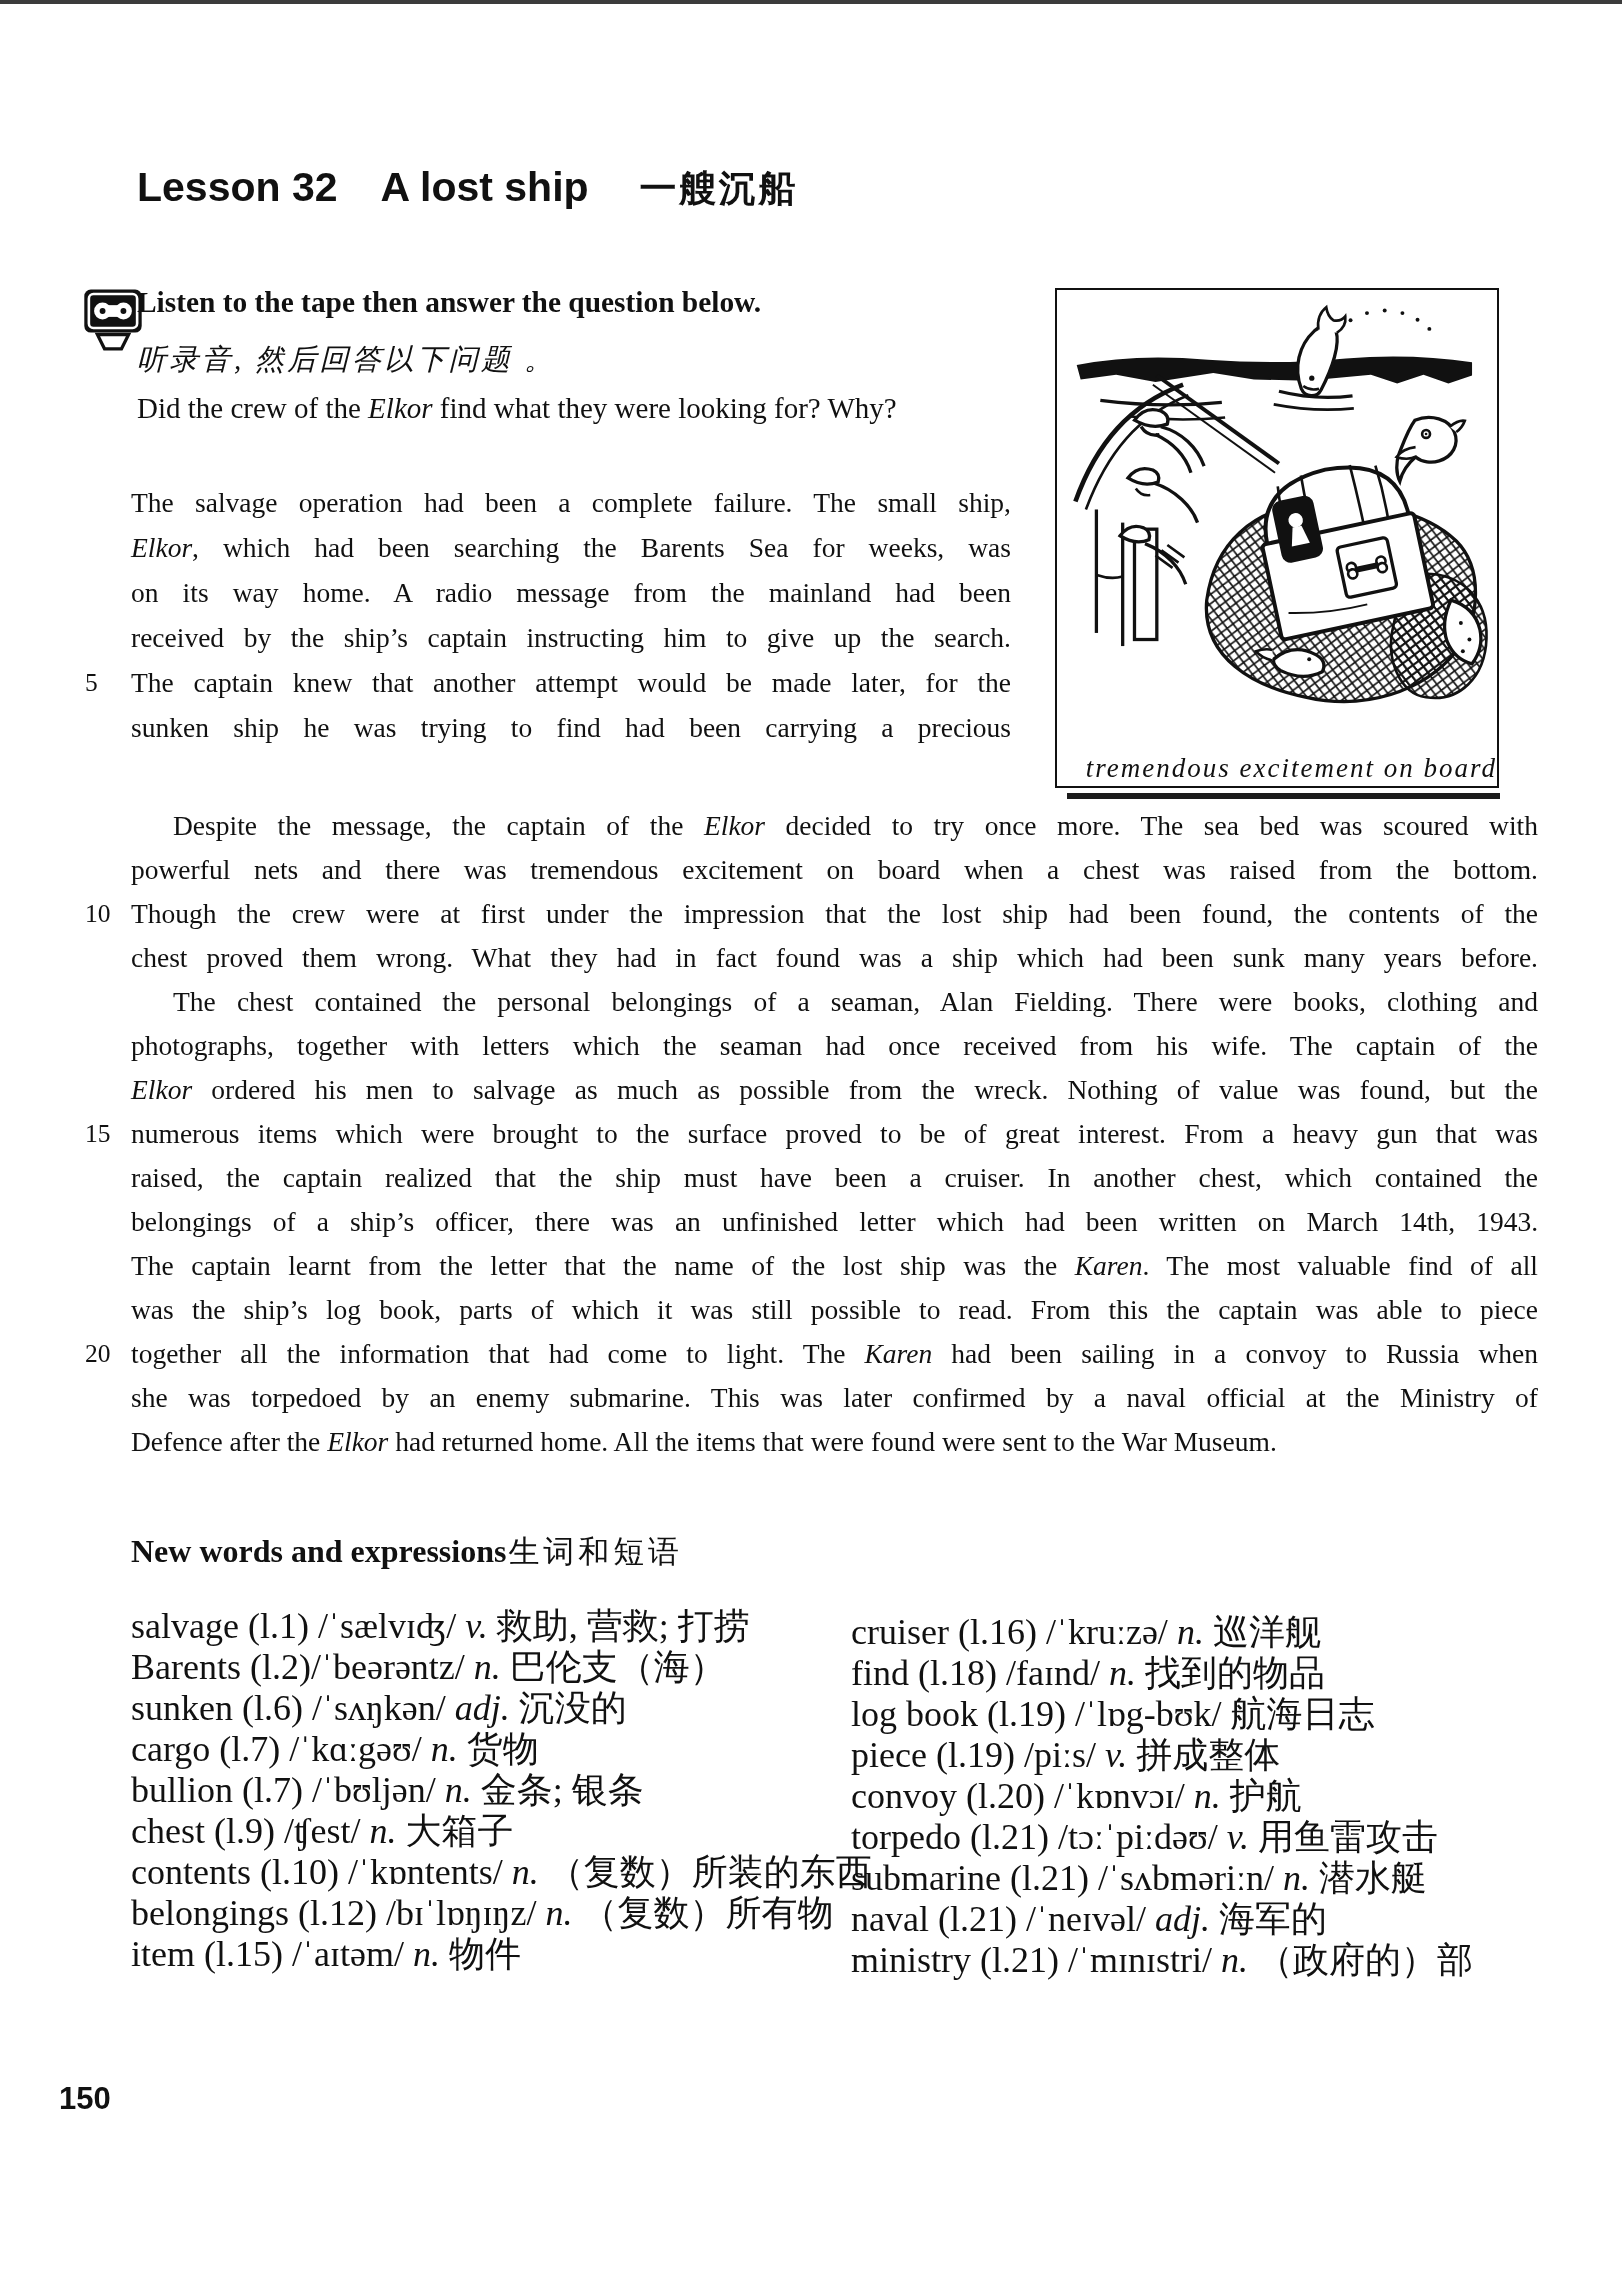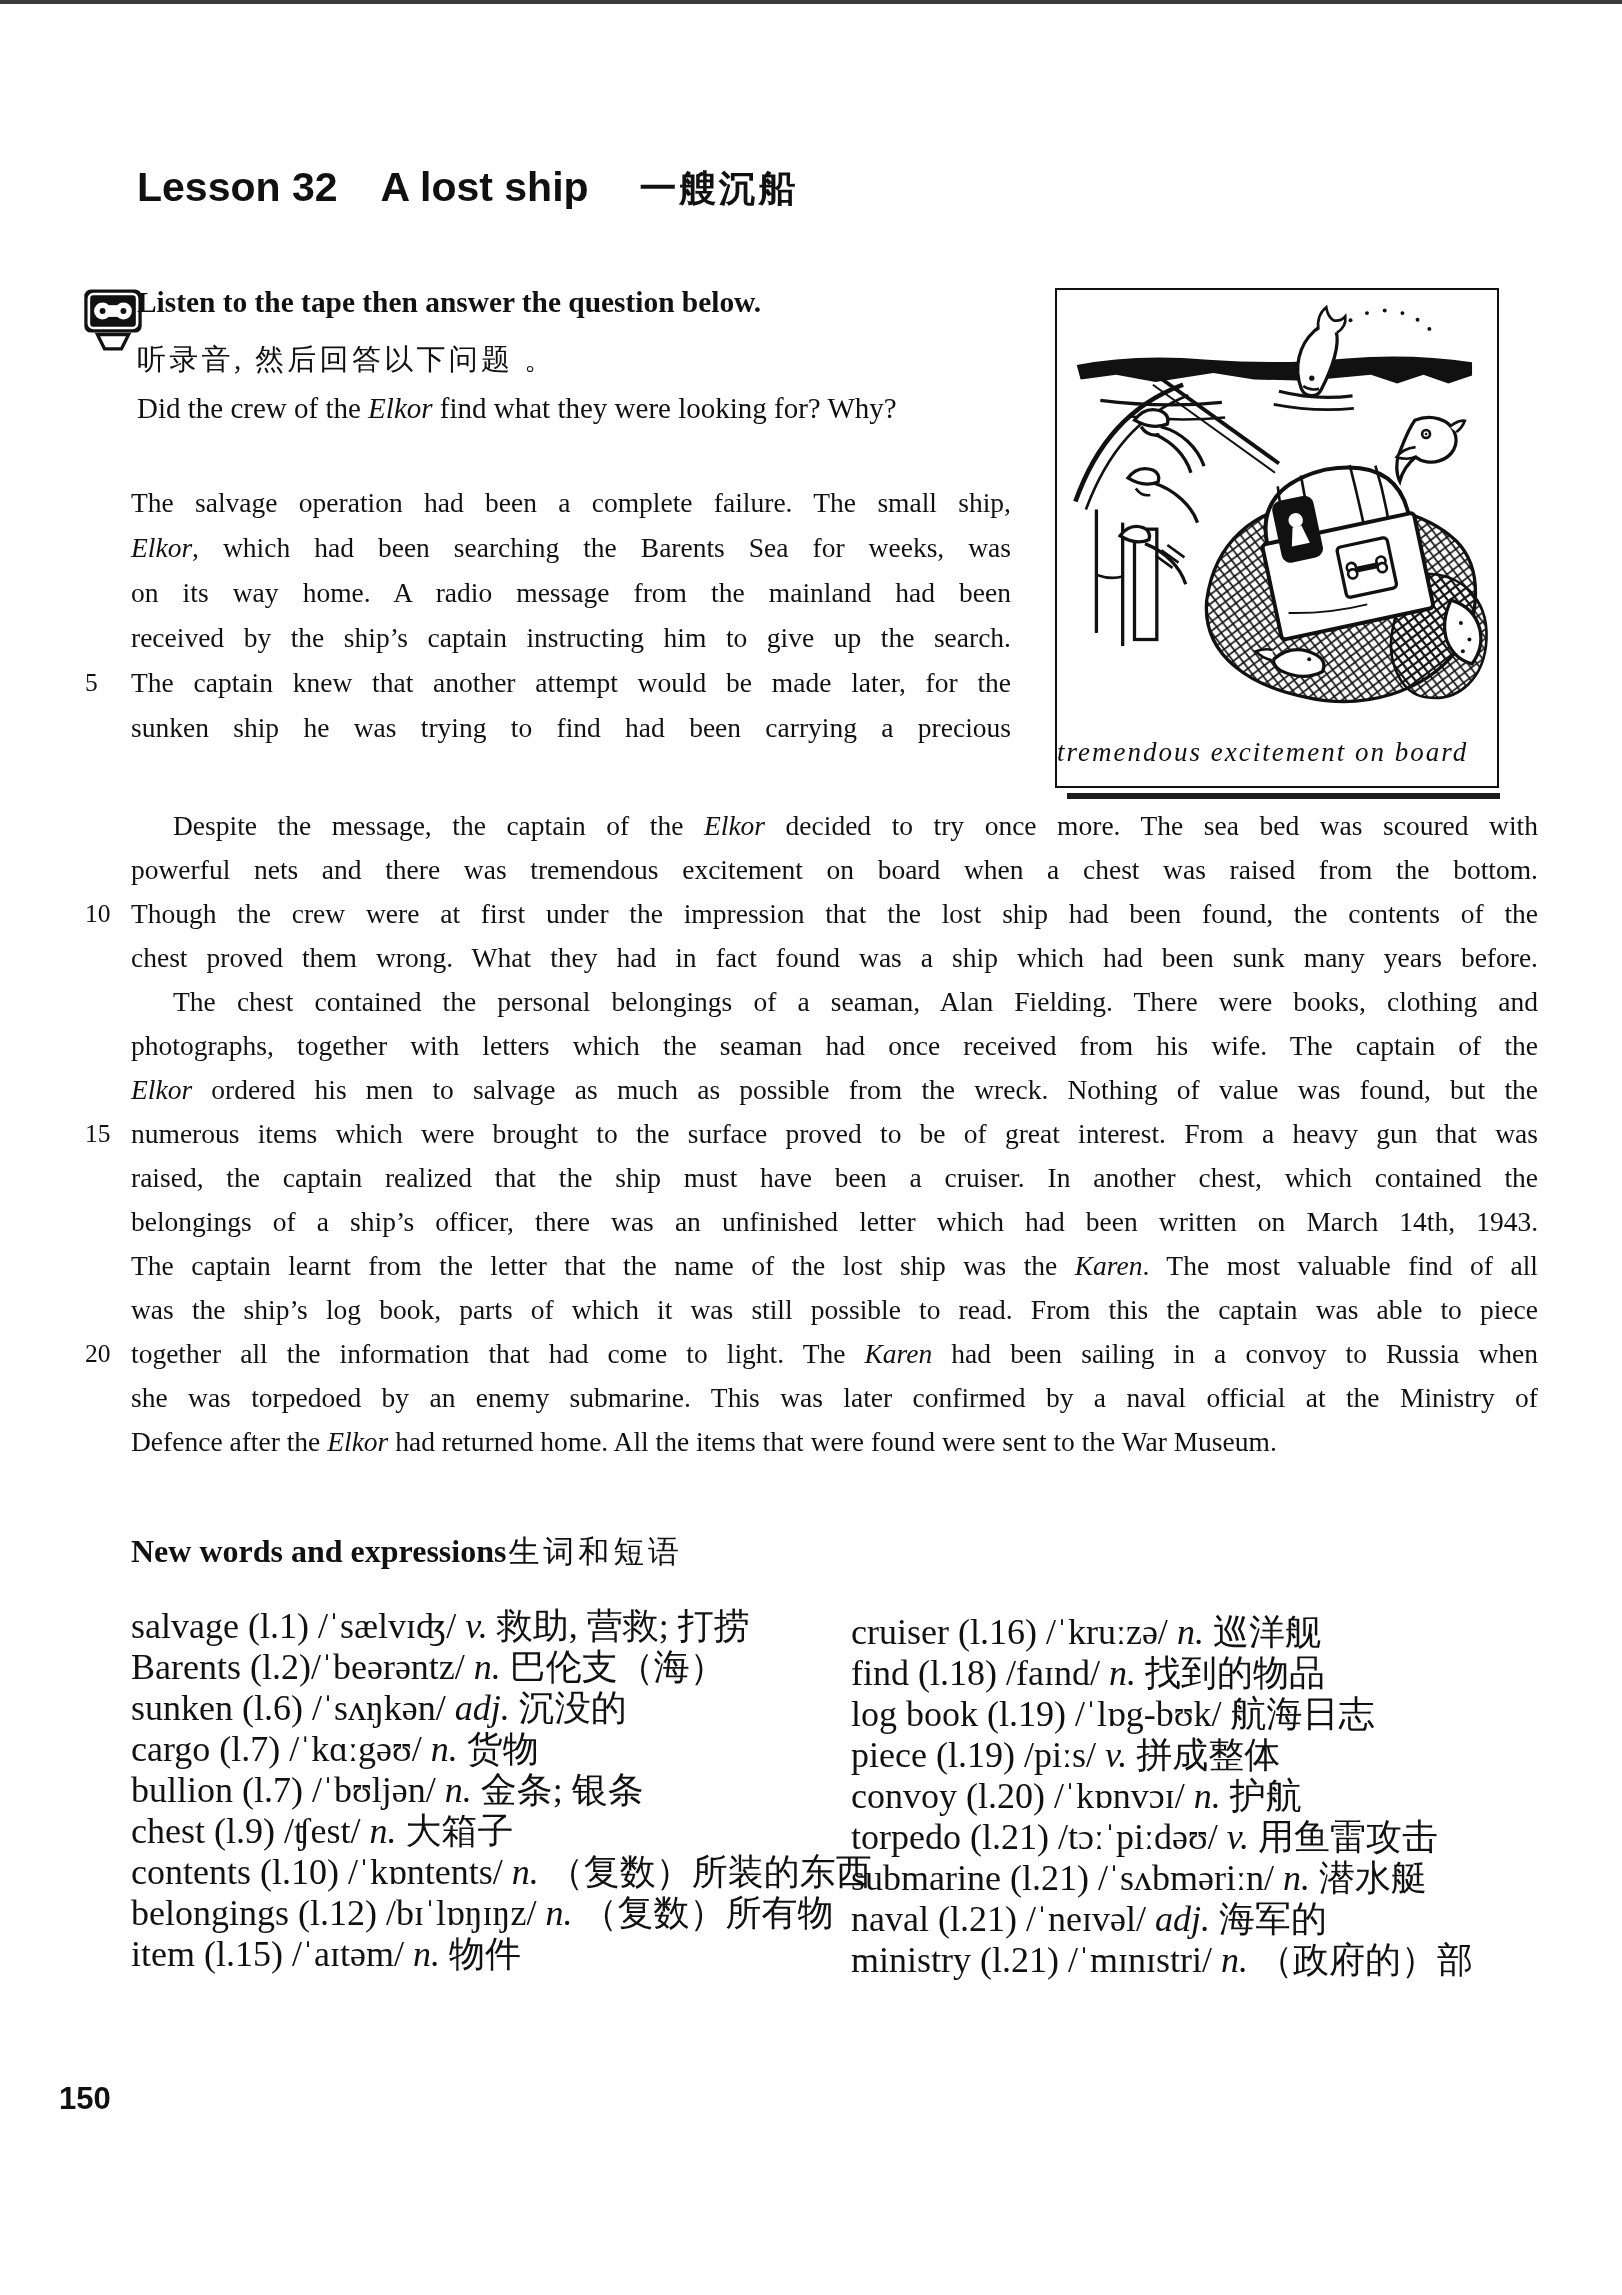--- a/index.html
+++ b/index.html
@@ -17,27 +17,27 @@
   .title { left:137px; top:164px; font-family:"Liberation Sans","DejaVu Sans",sans-serif; font-weight:bold; white-space:nowrap; }
   .title .t-num  { font-size:41px; margin-right:43px; }
   .title .t-en   { font-size:41px; margin-right:51px; }
   .title .t-zh   { font-size:37px; letter-spacing:2.6px; }
 
   
   .cassette { left:83px; top:288px; width:60px; height:63px; }
 
   
   .listen-en { left:137px; top:286px; font-size:29.4px; font-weight:bold; white-space:nowrap; }
-  .listen-zh { left:137px; top:340px; font-size:29px; letter-spacing:3.3px; white-space:nowrap; }
+  .listen-zh { left:137px; top:340px; font-size:29px; letter-spacing:3.3px; white-space:nowrap;font-style:italic; }
   .question  { left:137px; top:392px; font-size:29px; white-space:nowrap; }
 
   
   .figure { left:1055px; top:288px; width:444px; height:500px; border:2.6px solid #111; background:#fff; box-sizing:border-box; }
   .figure svg { position:absolute; left:0; top:0; width:100%; height:84%; }
-  .fig-caption { position:absolute; left:0; bottom:18px; width:100%; text-align:left;
+  .fig-caption { position:absolute; left:0; bottom:2px; width:100%; text-align:right;
                  font-style:italic; font-size:27px; letter-spacing:2px; white-space:nowrap; }
   .fig-shadow { left:1067px; top:793px; width:433px; height:5.9px; background:#1c1c1c; }
 
   
   .passage-narrow { left:131px; top:480px;  width:880px; }
   .passage-wide   { left:131px; top:804px; width:1407px; }
   .pline { position:relative; text-align:justify; text-align-last:justify; font-size:27.5px; }
   .passage-narrow .pline { height:45px; line-height:45px; }
   .passage-wide   .pline { height:44px; line-height:44px; }
   .pline.last   { text-align-last:left; }

